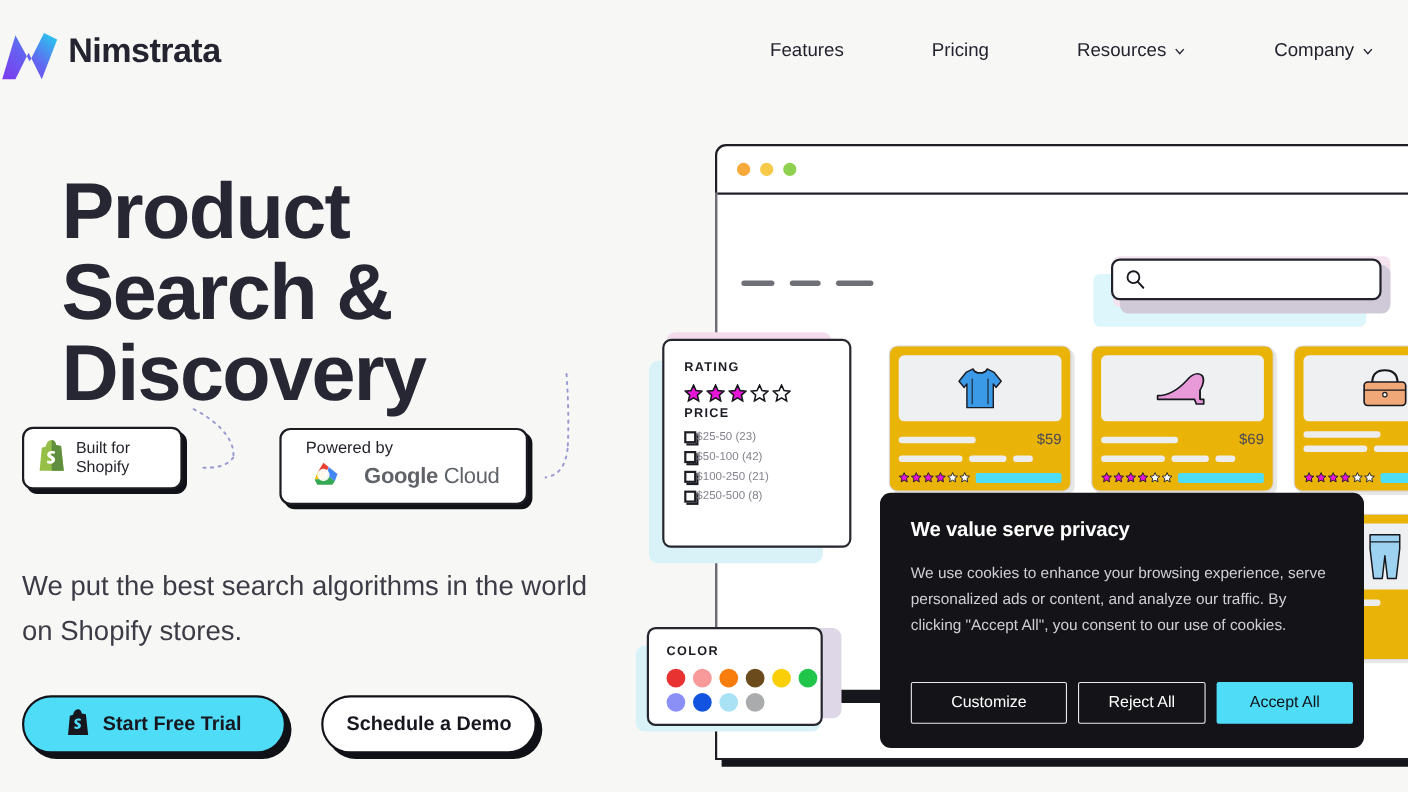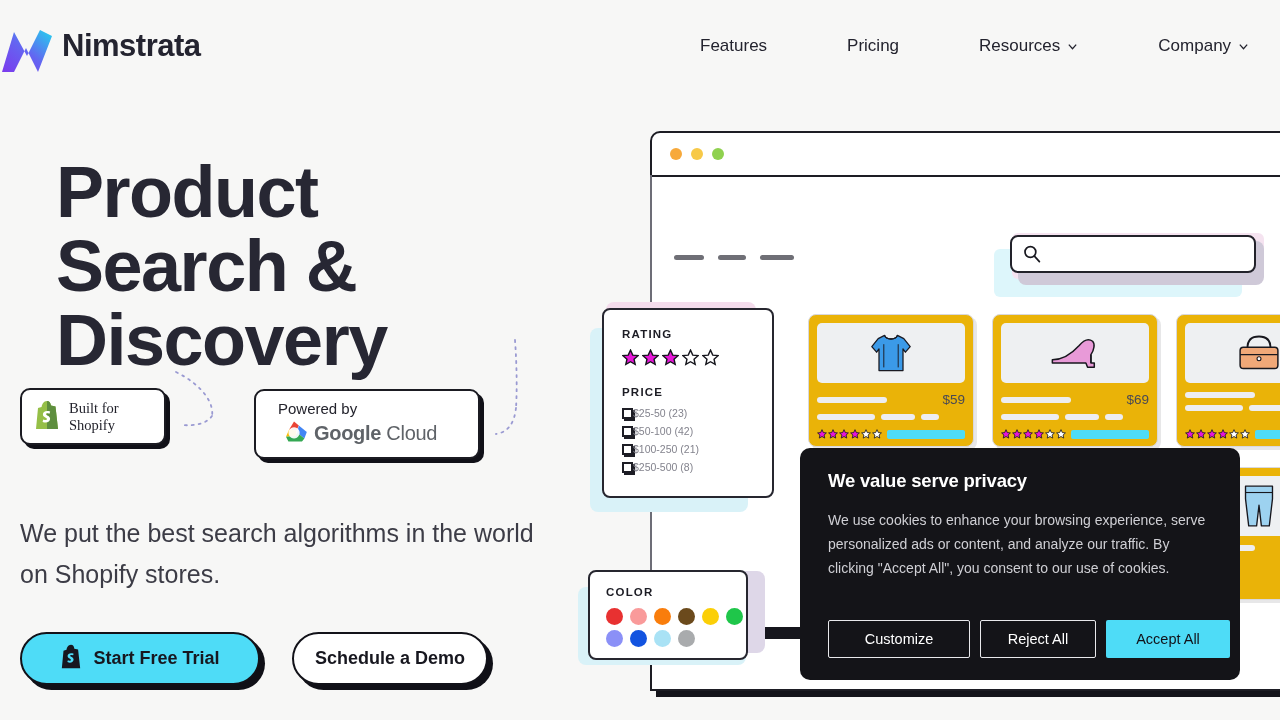--- a/index.html
+++ b/index.html
@@ -33,24 +33,24 @@
     content: ""; position: absolute; left: -12px; right: -52px; top: 18px; bottom: 12px;
     background: #eceaf1; border-radius: 6px; z-index: -1;
   }
   .h1 .ln span.txt { position: relative; z-index: 2; }
 
   .badges { position: absolute; left: 20px; top: 388px; }
   .badge {
     position: absolute; background: #fff; border: 2px solid #1b1b22; border-radius: 10px;
     box-shadow: 4px 4px 0 #111118; display: flex; align-items: center;
   }
-  .badge-shopify { left: 0px; top: 0px; width: 146px; height: 57px; gap: 9px; padding: 4px 12px; font-family: Liberation Serif, serif; }
+  .badge-shopify { left: 0px; top: 0px; width: 146px; height: 57px; gap: 9px; padding: 4px 12px; }
   .badge-gcloud { left: 234px; top: 1px; width: 226px; height: 70px; flex-direction: column; align-items: flex-start; justify-content: center; padding: 6px 22px; gap: 2px;}
   .badge-txt { font-size: 14.5px; line-height: 17px; color: #23232c; }
-  .gc-row { display: flex; align-items: center; gap: 4px; }
+  .gc-row { display: flex; align-items: center; gap: 21px; }
   .gc-name { font-size: 20px; color: #5f6368; letter-spacing: -0.3px; }
   .gc-name b { color: #5f6368; font-weight: bold; }
 
   .sub { position: absolute; left: 20px; top: 513px; width: 530px; font-size: 25px; line-height: 41px; color: #3c3c46; }
 
   .ctas { position: absolute; left: 20px; top: 632px; }
   .cta {
     position: absolute; border: 2px solid #121219; border-radius: 30px; box-shadow: 5px 5px 0 #101017;
     display: flex; align-items: center; justify-content: center; gap: 11px; cursor: pointer;
     font-size: 18px; font-weight: bold; color: #17171f;
@@ -454,21 +454,21 @@
         <svg width="17" height="17" viewBox="0 0 12 12">
             <path d="M6 .8 L7.6 4.3 L11.3 4.7 L8.5 7.2 L9.3 10.9 L6 9 L2.7 10.9 L3.5 7.2 L.7 4.7 L4.4 4.3 Z" fill="#e715d8" stroke="#16161d" stroke-width="1"></path>
           </svg>
         <svg width="17" height="17" viewBox="0 0 12 12">
             <path d="M6 .8 L7.6 4.3 L11.3 4.7 L8.5 7.2 L9.3 10.9 L6 9 L2.7 10.9 L3.5 7.2 L.7 4.7 L4.4 4.3 Z" fill="#fff" stroke="#16161d" stroke-width="1"></path>
           </svg>
         <svg width="17" height="17" viewBox="0 0 12 12">
             <path d="M6 .8 L7.6 4.3 L11.3 4.7 L8.5 7.2 L9.3 10.9 L6 9 L2.7 10.9 L3.5 7.2 L.7 4.7 L4.4 4.3 Z" fill="#fff" stroke="#16161d" stroke-width="1"></path>
           </svg>
       </div>
-      <div class="fp-title" style="margin-top:20px">PRICE</div>
+      <div class="fp-title" style="margin-top:4px">PRICE</div>
       <div class="pricelist">
         <div class="prow2">
           <span class="cbox"></span>
           <span class="plabel">$25-50 (23)</span>
         </div>
         <div class="prow2">
           <span class="cbox"></span>
           <span class="plabel">$50-100 (42)</span>
         </div>
         <div class="prow2">

